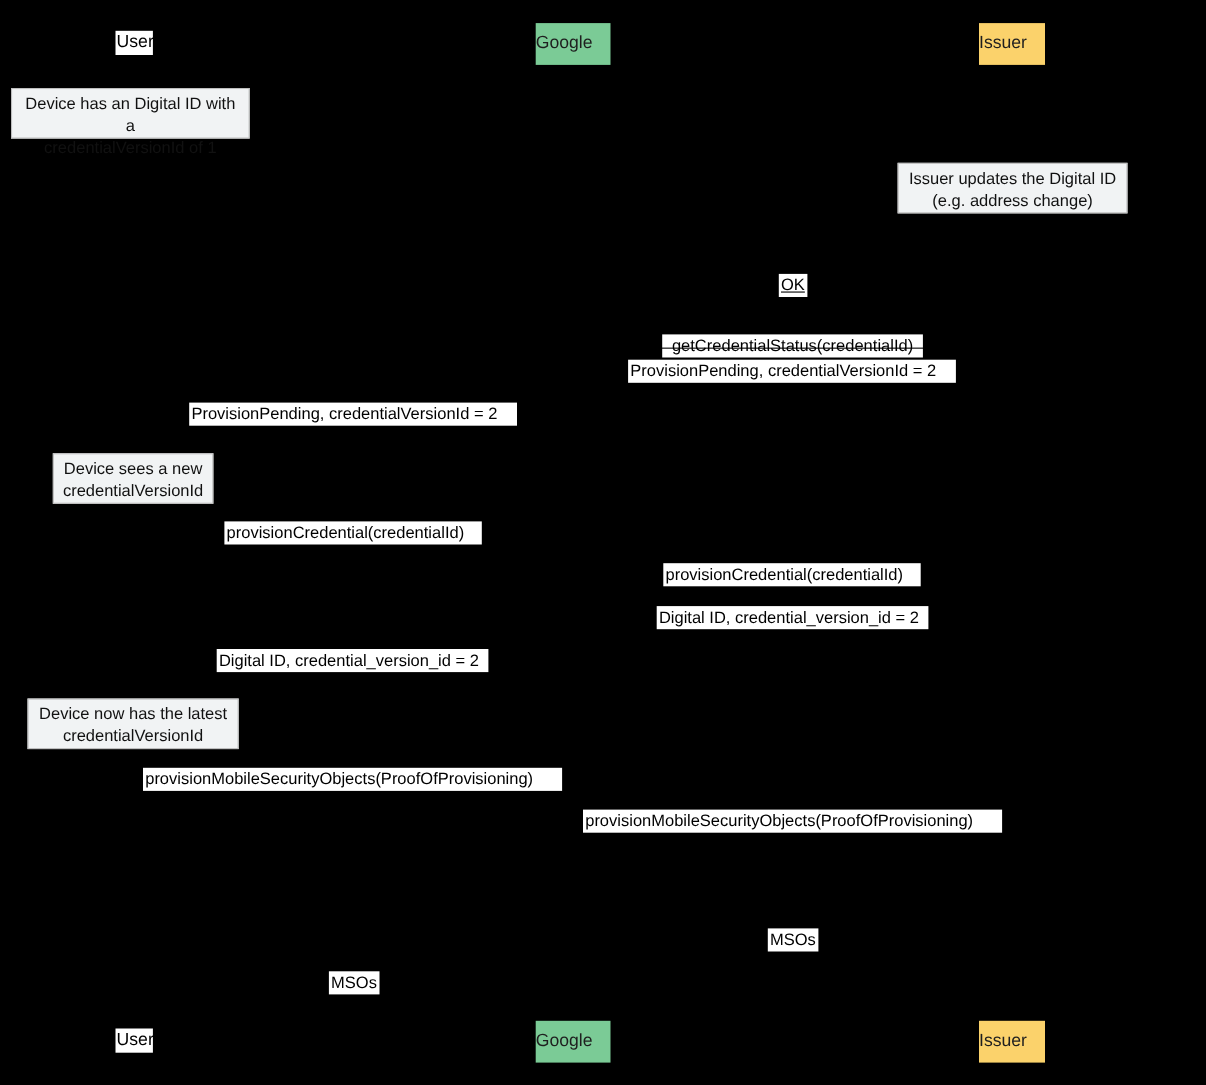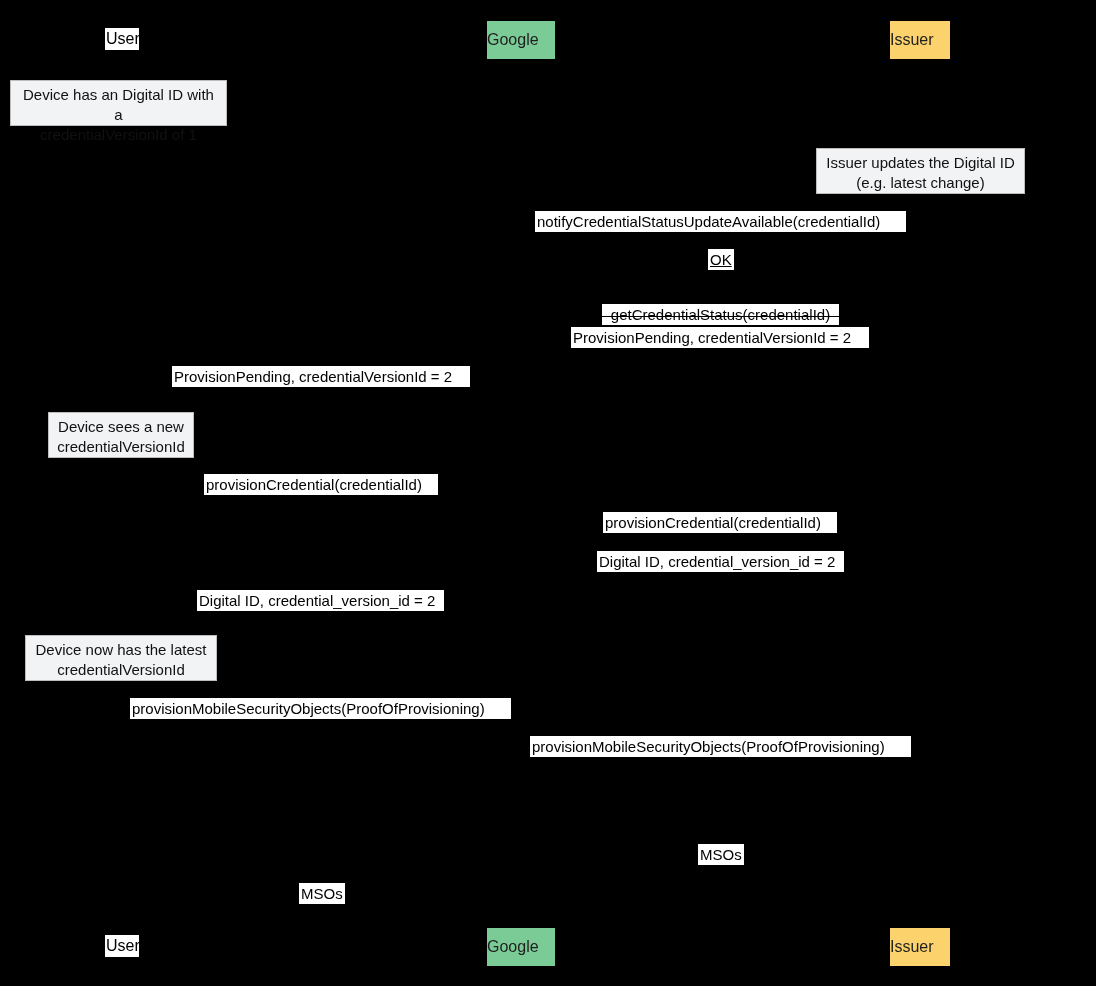--- a/index.html
+++ b/index.html
@@ -107,26 +107,25 @@
     <div class="lifeline" style="left: 920px;"></div>
     <div class="participant plain" style="left: 105px; top: 28px; width: 34px; height: 22px; line-height: 22px;"><span>User</span></div>
     <div class="participant plain" style="left: 105px; top: 935px; width: 34px; height: 22px; line-height: 22px;"><span>User</span></div>
     <div class="participant" style="left: 487px; top: 21px; width: 68px; height: 38px; line-height: 38px; background: rgb(123, 203, 150); color: rgb(31, 31, 31);"><span>Google</span></div>
     <div class="participant" style="left: 487px; top: 928px; width: 68px; height: 38px; line-height: 38px; background: rgb(123, 203, 150); color: rgb(31, 31, 31);"><span>Google</span></div>
     <div class="participant" style="left: 890px; top: 21px; width: 60px; height: 38px; line-height: 38px; background: rgb(251, 210, 107); color: rgb(31, 31, 31);"><span>Issuer</span></div>
     <div class="participant" style="left: 890px; top: 928px; width: 60px; height: 38px; line-height: 38px; background: rgb(251, 210, 107); color: rgb(31, 31, 31);"><span>Issuer</span></div>
     <div class="note" style="left: 10px; top: 80px; width: 217px; height: 46px;">Device has an Digital ID with a
 credentialVersionId of 1</div>
     <div class="note" style="left: 816px; top: 148px; width: 209px; height: 46px;">Issuer updates the Digital ID
-(e.g. latest change)</div>
+(e.g. address change)</div>
     <div class="note" style="left: 48px; top: 412px; width: 146px; height: 46px;">Device sees a new
 credentialVersionId</div>
     <div class="note" style="left: 25px; top: 635px; width: 192px; height: 46px;">Device now has the latest
 credentialVersionId</div>
-    <div class="msg" style="left: 535px; top: 211px; min-width: 371px; height: 21px;">notifyCredentialStatusUpdateAvailable(credentialId)</div>
     <div class="arrow" style="left: 521px; top: 238px; width: 399px;"></div>
     <div class="arrowhead left" style="top: 235px; left: 521px;"></div>
     <div class="msg" style="left: 708px; top: 249px; min-width: 26px; height: 21px; text-decoration: underline;">OK</div>
     <div class="arrow" style="left: 521px; top: 277px; width: 399px;"></div>
     <div class="arrowhead right" style="top: 274px; left: 912px;"></div>
     <div class="msg" style="left: 602px; top: 304px; min-width: 237px; height: 21px; text-align: center;">getCredentialStatus(credentialId)</div>
     <div class="arrow" style="left: 521px; top: 316px; width: 399px;"></div>
     <div class="arrowhead right" style="top: 313px; left: 912px;"></div>
     <div class="msg" style="left: 571px; top: 327px; min-width: 298px; height: 21px;">ProvisionPending, credentialVersionId = 2</div>
     <div class="arrow" style="left: 521px; top: 355px; width: 399px;"></div>

